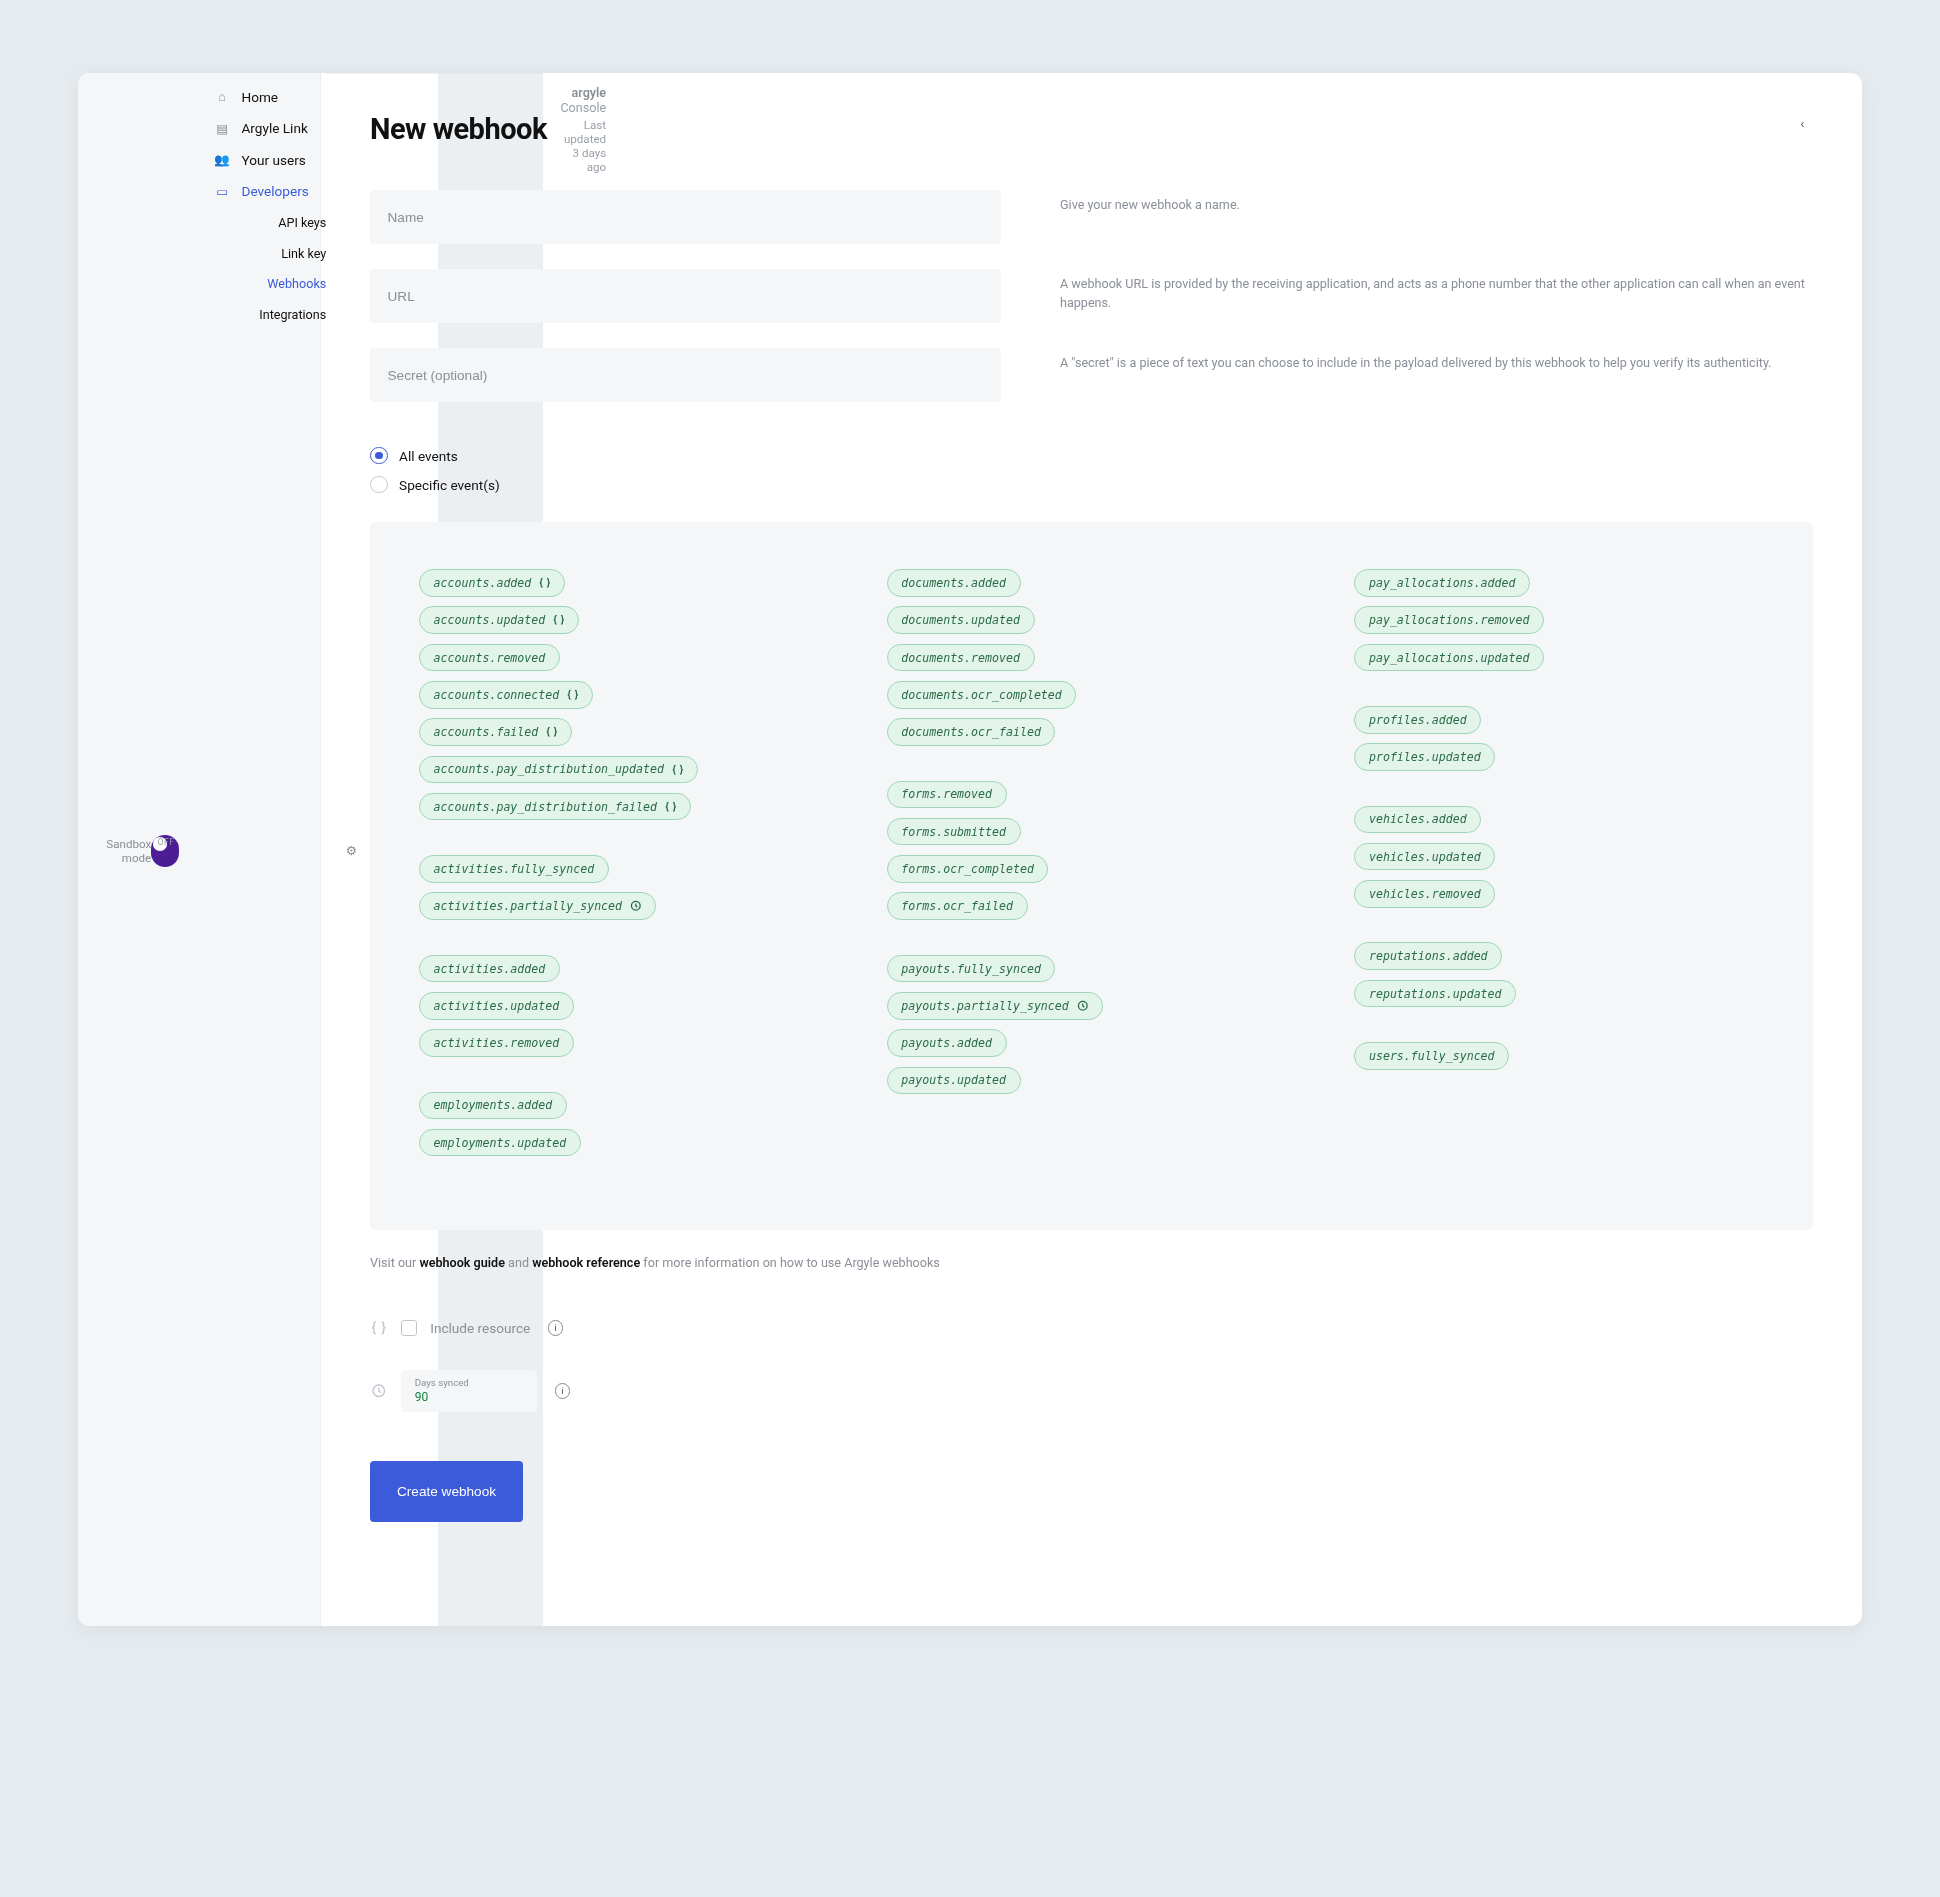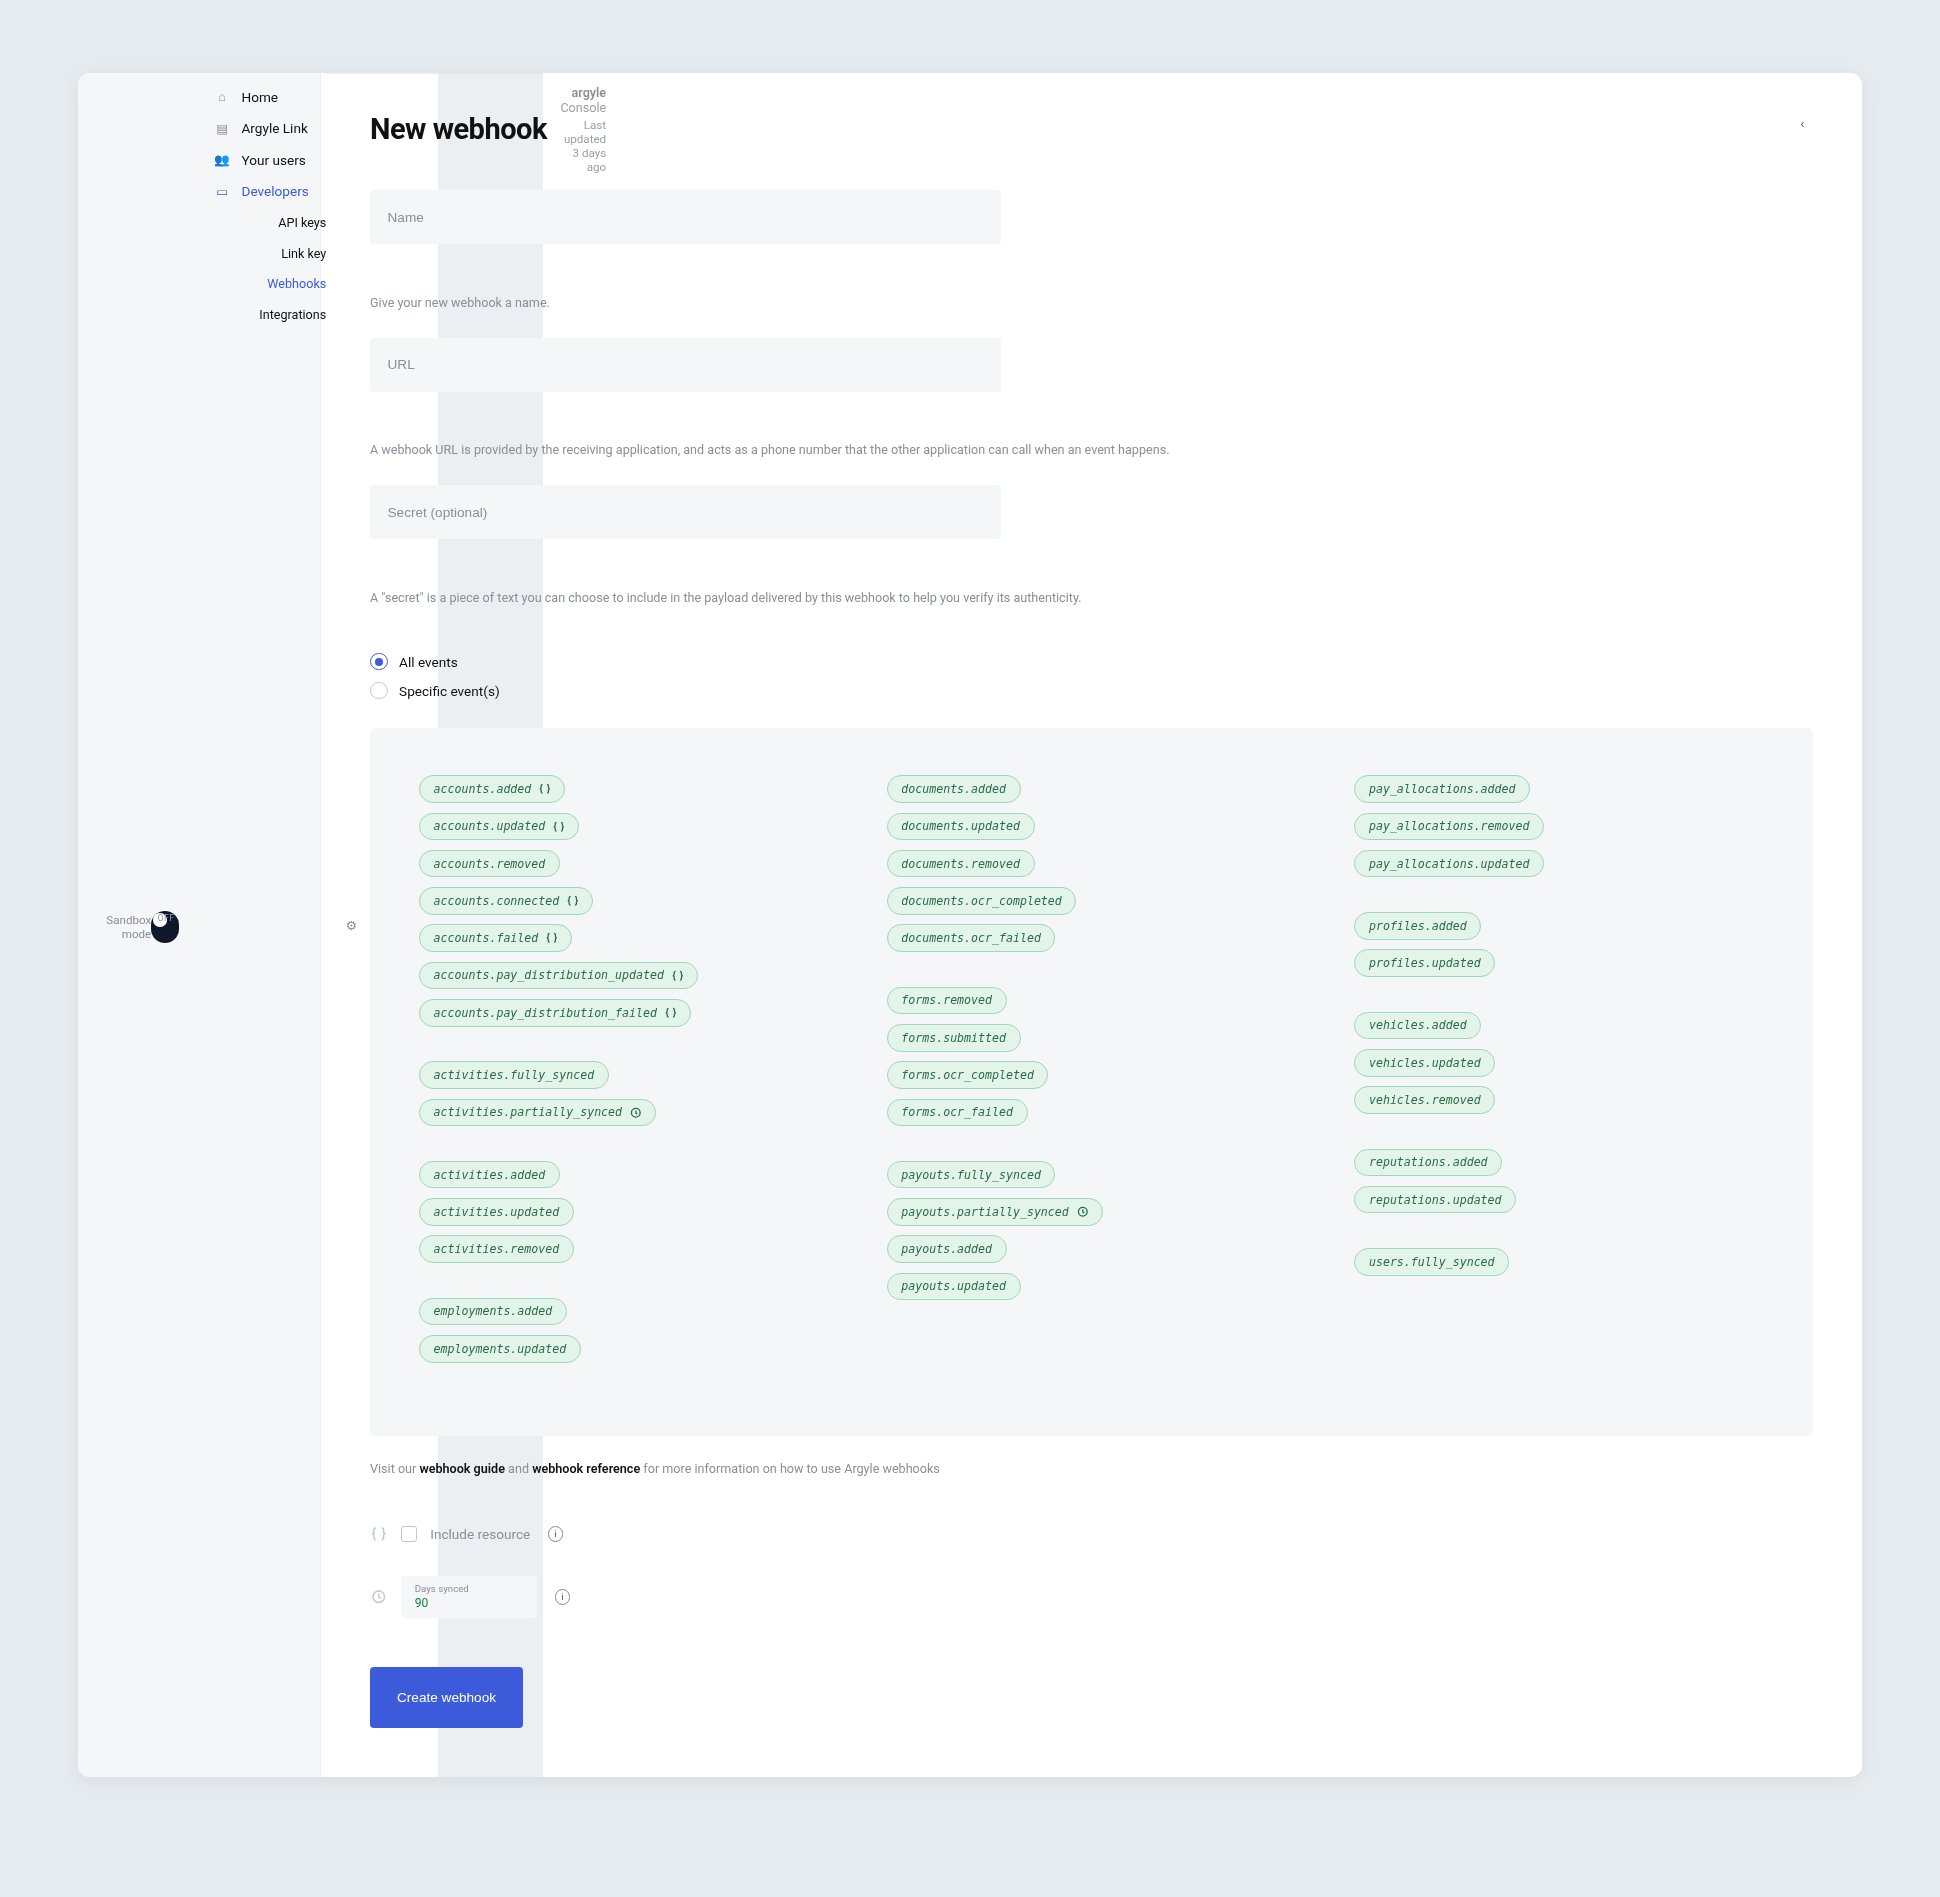--- a/index.html
+++ b/index.html
@@ -32,21 +32,21 @@
     align-items: center;
     justify-content: space-between;
     padding: 13.6px 17.5px 9.7px 17.5px;
     color: #8a8f98;
     font-size: 11.6px;
   }
   .toggle {
     position: relative;
     width: 39px;
     height: 32px;
-    background: #0f172a;
+    background: #4c1d95;
     border-radius: 969px;
     display: inline-block;
   }
   .toggle-knob {
     position: absolute;
     top: 1.9px; left: 1.9px;
     width: 13.6px; height: 13.6px;
     background: #fff;
     border-radius: 50%;
   }
@@ -137,23 +137,22 @@
   }
   .page-title {
     font-size: 29px;
     font-weight: 700;
     margin-bottom: 44px;
     letter-spacing: -0.5px;
   }
   .form-row {
     display: flex;
     align-items: flex-start;
-    gap: 44px;
+    gap: 59px;
     margin-bottom: 25px;
-    flex-direction: column;
   }
   .form-input-wrap { width: 631px; flex-shrink: 0; }
   .form-input {
     width: 100%;
     height: 54px;
     background: #f4f6f8;
     border: none;
     border-radius: 3.9px;
     padding: 0 17.5px;
     font-size: 13.6px;

